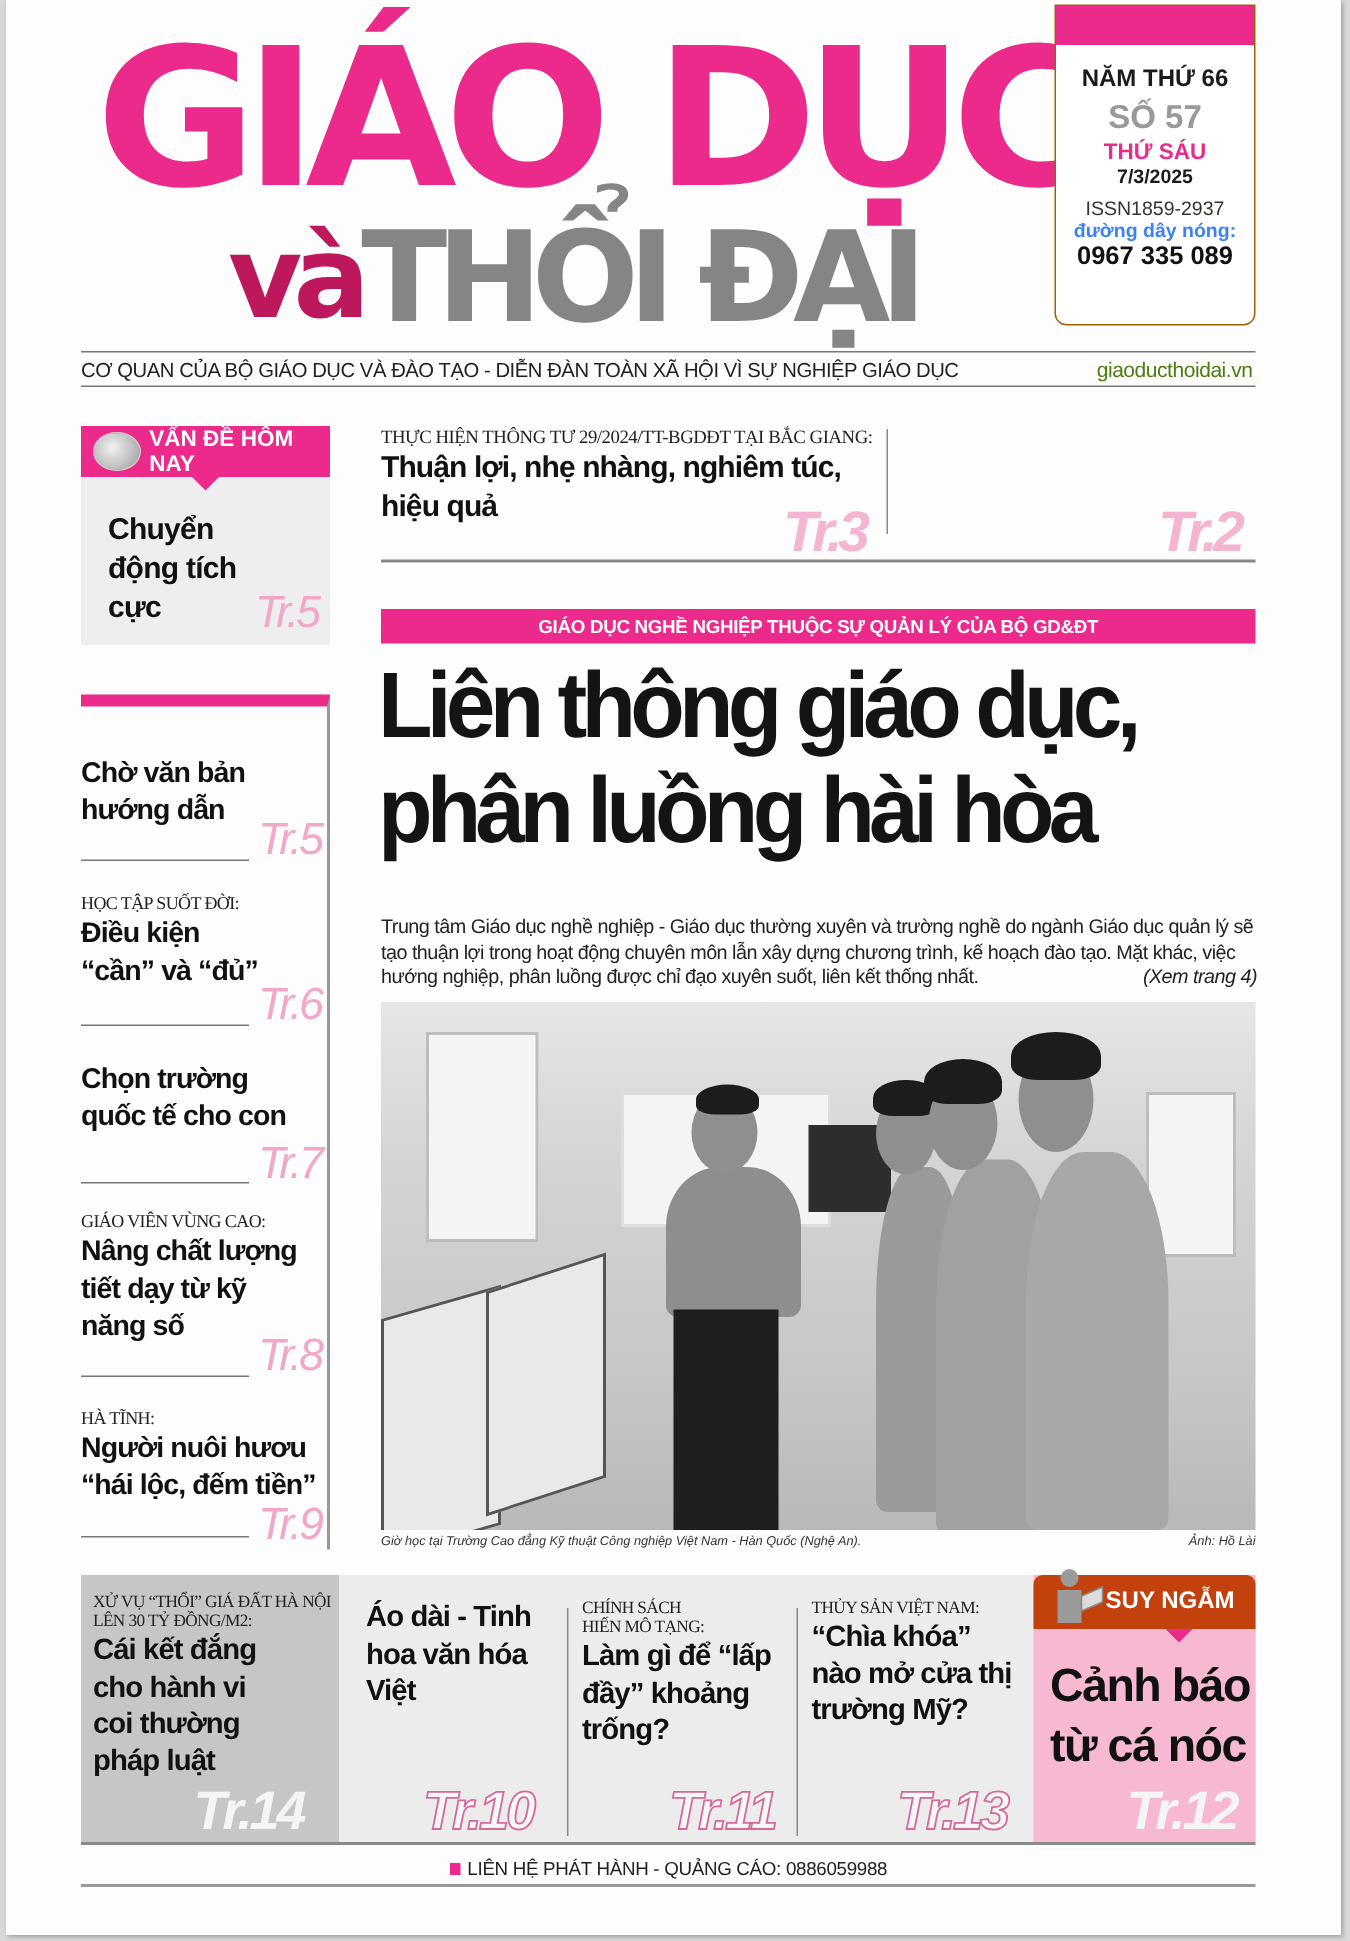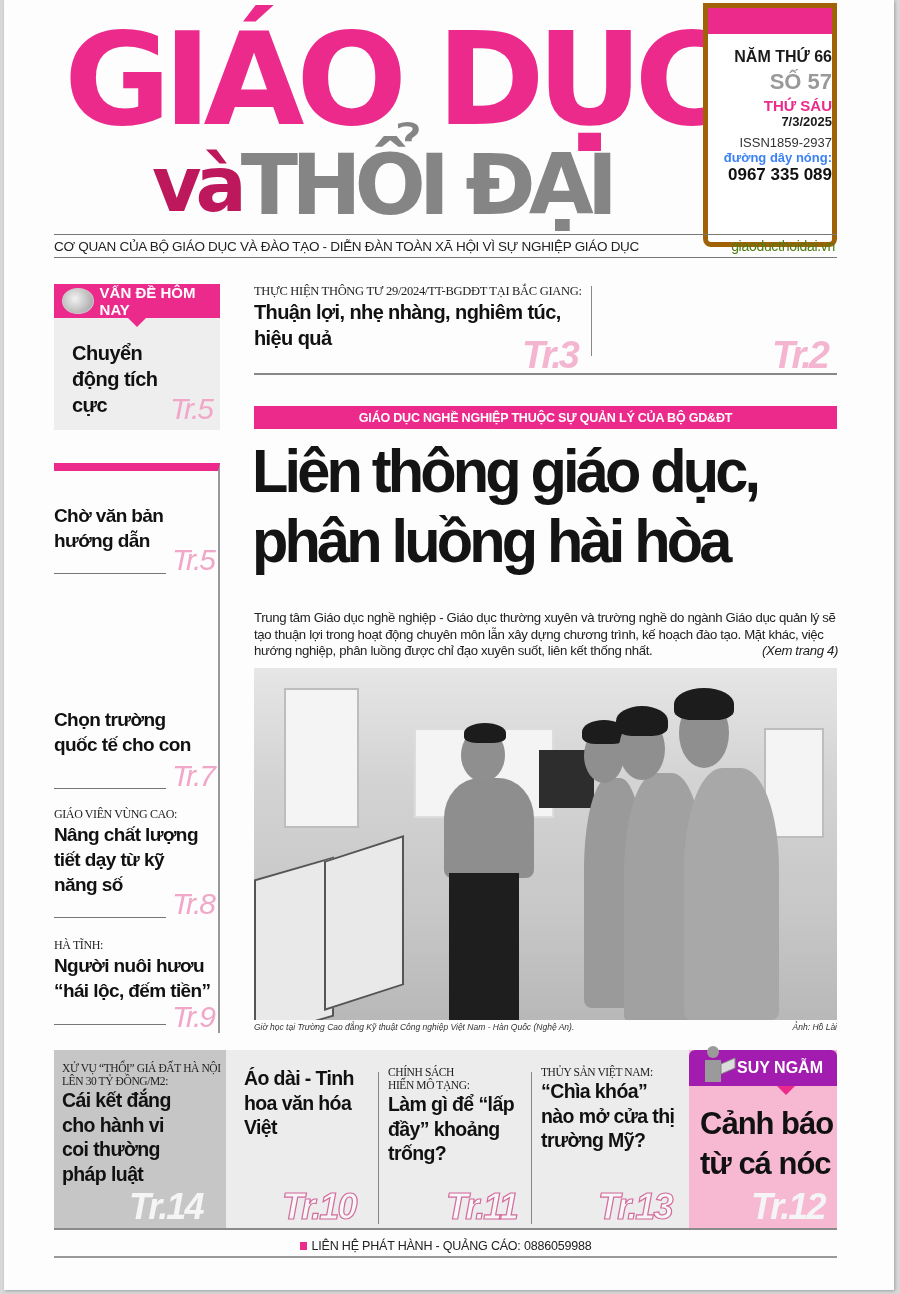--- a/index.html
+++ b/index.html
@@ -20,23 +20,23 @@
     white-space: nowrap;
   }
   .logo-bottom {
     position: absolute; left: 148px; top: 140px; height: 90px;
     white-space: nowrap; font-family: "DejaVu Sans", sans-serif; font-weight: bold;
   }
   .logo-va { font-size: 76px; color: #be185d; letter-spacing: -6px; line-height: 90px; vertical-align: bottom; }
   .logo-thoidai { font-size: 84px; color: #858585; letter-spacing: -7px; line-height: 90px; vertical-align: bottom; }
 
   .issue-box {
-    position: absolute; left: 699px; top: 3px; width: 134px; height: 244px;
-    border: 5px solid #a16207; border-radius: 0 0 8px 8px; background: #fff;
-    text-align: right;
+    position: absolute; left: 699px; top: 3px; width: 134px; height: 214px;
+    border: 1px solid #a16207; border-radius: 0 0 8px 8px; background: #fff;
+    text-align: center;
   }
   .issue-box .bar { height: 26px; background: #ec2a8c; }
   .issue-box .year { font-weight: bold; font-size: 16px; color: #1a1a1a; margin-top: 14px; }
   .issue-box .no { font-weight: bold; font-size: 22px; color: #999; margin-top: 3px; }
   .issue-box .day { font-weight: bold; font-size: 15px; color: #ec2a8c; margin-top: 2px; }
   .issue-box .date { font-weight: bold; font-size: 13px; color: #1a1a1a; }
   .issue-box .issn { font-size: 13px; color: #333; margin-top: 6px; }
   .issue-box .hotline-label { font-weight: bold; font-size: 13px; color: #3b82f6; }
   .issue-box .hotline { font-weight: bold; font-size: 17px; color: #111; }
 
@@ -123,21 +123,21 @@
   .bottom-strip { position: absolute; left: 50px; top: 1050px; width: 783px; height: 180px; background: #ececec; border-bottom: 2px solid #8a8a8a; }
   .bcell { position: absolute; top: 0; height: 178px; }
   .bcell .kicker { font-family: "Liberation Serif", serif; font-size: 11.5px; line-height: 13px; color: #222; letter-spacing: -0.4px; }
   .bcell .title { font-weight: bold; font-size: 19.5px; line-height: 24.5px; color: #111; letter-spacing: -0.6px; }
   .tr-outline {
     position: absolute; font-weight: bold; font-style: italic; font-size: 36px; letter-spacing: -2px;
     color: #f7f7f7; -webkit-text-stroke: 1.2px #d46a9c;
   }
   .tr-solid { position: absolute; font-weight: bold; font-style: italic; font-size: 36px; letter-spacing: -2px; color: #f5f5f5; }
   .reflect-head {
-    height: 36px; background: #a21caf; border-radius: 6px 6px 0 0; position: relative;
+    height: 36px; background: #c2410c; border-radius: 6px 6px 0 0; position: relative;
     color: #fff; font-weight: bold; font-size: 16px; display: flex; align-items: center; justify-content: flex-end; padding-right: 14px;
   }
   .reflect-head .reader { position: absolute; left: 10px; top: -6px; width: 40px; height: 40px; }
   .reflect-head::after {
     content: ""; position: absolute; left: 88px; bottom: -9px;
     border-left: 9px solid transparent; border-right: 9px solid transparent; border-top: 9px solid #ec2a8c;
   }
 
   .footer-line {
     position: absolute; left: 50px; top: 1236px; width: 783px; height: 22px;
@@ -188,20 +188,26 @@
   <div class="tr-big" style="left:518px; top:334px;">Tr.3</div>
   <div class="vdiv" style="left:587px; top:286px; height:70px;"></div>
   <div class="tr-big" style="left:768px; top:334px;">Tr.2</div>
   <div class="hrule" style="left:250px; top:373px; width:583px;"></div>
 
   <div class="side-list">
     <div class="side-item" style="top:32px;">
       <div class="title" style="width:110px;">Chờ văn bản hướng dẫn</div>
       <div class="rule" style="top:70px;"></div>
       <div class="tr tr-sm" style="top:40px;">Tr.5</div>
+    </div>
+    <div class="side-item" style="top:124px;">
+      <div class="kicker">HỌC TẬP SUỐT ĐỜI:</div>
+      <div class="title" style="width:120px;">Điều kiện “cần” và “đủ”</div>
+      <div class="rule" style="top:88px;"></div>
+      <div class="tr tr-sm" style="top:58px;">Tr.6</div>
     </div>
     <div class="side-item" style="top:236px;">
       <div class="title" style="width:140px;">Chọn trường quốc tế cho con</div>
       <div class="rule" style="top:81px;"></div>
       <div class="tr tr-sm" style="top:52px;">Tr.7</div>
     </div>
     <div class="side-item" style="top:336px;">
       <div class="kicker">GIÁO VIÊN VÙNG CAO:</div>
       <div class="title" style="width:150px;">Nâng chất lượng tiết dạy từ kỹ năng số</div>
       <div class="rule" style="top:110px;"></div>

